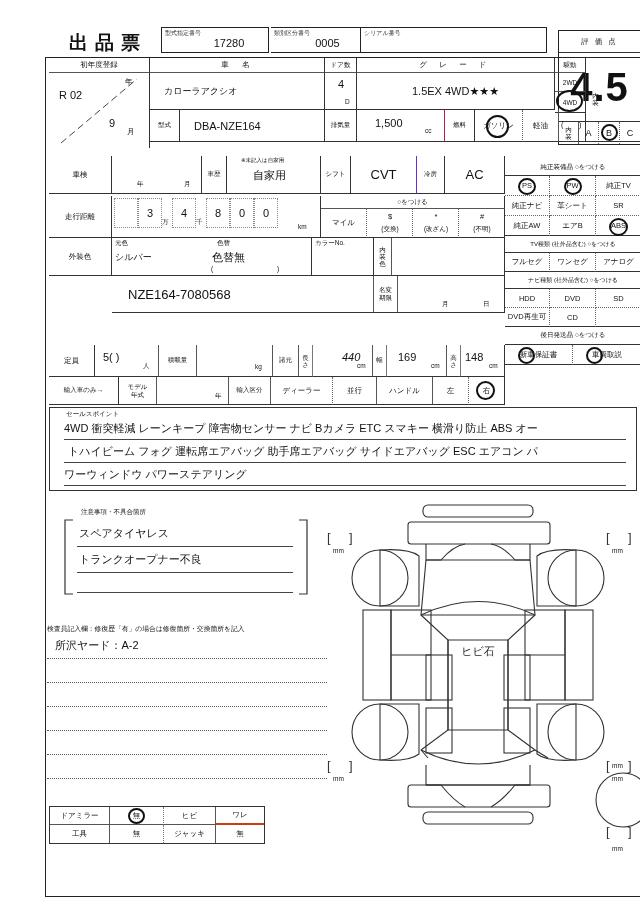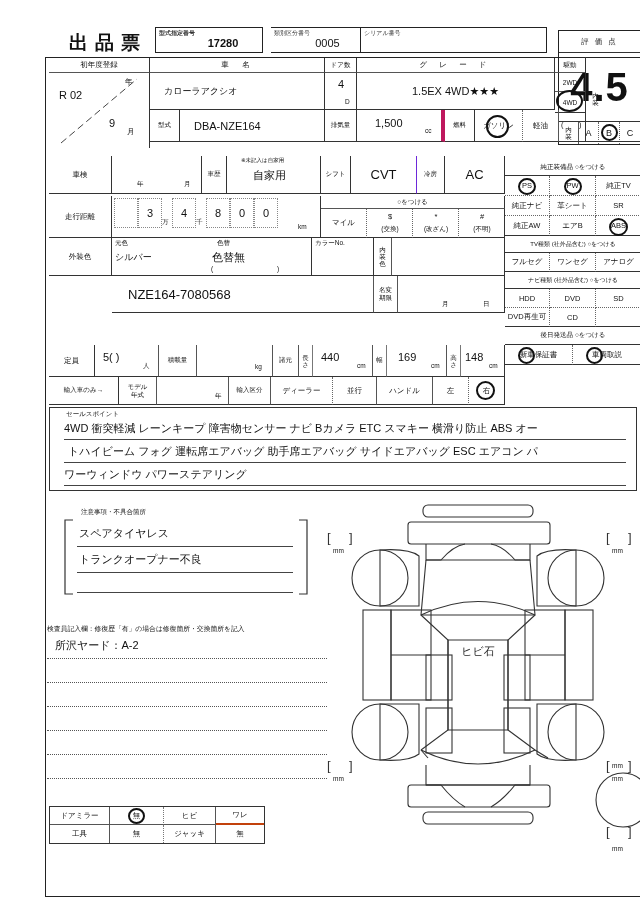--- a/index.html
+++ b/index.html
@@ -42,21 +42,21 @@
 
   svg { display:block; }
 </style>
 </head>
 <body>
 
 <div class="sheet">
 
   <div class="abs" id="title">出品票</div>
 
-  <div class="bx ctr" style="left:132px;top:27px;width:108px;height:26px;font-weight:bold;">
+  <div class="bx ctr" style="left:138px;top:27px;width:108px;height:26px;">
     <span class="lbl-mini">型式指定番号</span>
     <span class="md num" style="margin-left:28px;margin-top:6px;">17280</span>
   </div>
   <div class="bx ctr" style="left:248px;top:27px;width:90px;height:26px;border-left:none;">
     <span class="lbl-mini">類別区分番号</span>
     <span class="md num" style="margin-left:24px;margin-top:6px;">0005</span>
   </div>
   <div class="bx" style="left:338px;top:27px;width:186px;height:26px;border-left:none;">
     <span class="lbl-mini">シリアル番号</span>
     <span class="abs md" style="left:40px;top:9px;"></span>
@@ -104,21 +104,21 @@
     <div class="abs ctr tiny" style="left:510px;top:1px;width:30px;height:15px;border-bottom:1px solid #555;">駆動</div>
     <div class="abs ctr tiny" style="left:510px;top:16px;width:30px;height:19px;border-bottom:1px solid #555;">2WD</div>
     <div class="abs ctr tiny" style="left:510px;top:35px;width:30px;height:21px;border-bottom:1px solid #333;">4WD</div>
     <div class="circ" style="left:511px;top:33px;width:27px;height:22px;"></div>
   </div>
 
   <div class="abs" style="left:22px;top:110px;width:596px;height:34px;">
     <div class="abs ctr tiny" style="left:105px;top:0px;width:30px;height:32px;border-right:1px solid #333;border-bottom:1px solid #333;">型式</div>
     <div class="abs lft md num" style="left:135px;top:0px;width:145px;height:32px;border-right:1px solid #333;border-bottom:1px solid #333;padding-left:14px;">DBA-NZE164</div>
     <div class="abs ctr tiny" style="left:280px;top:0px;width:32px;height:32px;border-right:1px solid #333;border-bottom:1px solid #333;">排気量</div>
-    <div class="abs" style="left:312px;top:0px;width:88px;height:32px;border-right:4px solid #be185d;border-bottom:1px solid #333;">
+    <div class="abs" style="left:312px;top:0px;width:88px;height:32px;border-right:1px solid #be185d;border-bottom:1px solid #333;">
       <span class="abs md num" style="left:18px;top:7px;">1,500</span>
       <span class="abs tiny" style="left:68px;top:17px;">cc</span>
     </div>
     <div class="abs ctr tiny" style="left:400px;top:0px;width:30px;height:32px;border-right:1px solid #333;border-bottom:1px solid #333;">燃料</div>
     <div class="abs ctr tiny2" style="left:430px;top:0px;width:48px;height:32px;border-right:1px dotted #666;border-bottom:1px solid #333;">ガソリン</div>
     <div class="circ" style="left:441px;top:5px;width:23px;height:23px;"></div>
     <div class="abs ctr tiny2" style="left:478px;top:0px;width:36px;height:32px;border-right:1px solid #555;border-bottom:1px solid #333;">軽油</div>
     <div class="abs" style="left:514px;top:0px;width:26px;height:32px;border-bottom:1px solid #333;">
       <span class="abs tiny2" style="left:2px;top:10px;">(</span>
       <span class="abs tiny2" style="left:20px;top:10px;">)</span>
@@ -208,21 +208,21 @@
       <span class="abs md" style="left:8px;top:6px;">5( )</span>
       <span class="abs tiny" style="left:48px;top:17px;">人</span>
     </div>
     <div class="abs ctr tiny" style="left:114px;top:0;width:38px;height:32px;border-right:1px solid #555;border-bottom:1px solid #333;">積載量</div>
     <div class="abs" style="left:152px;top:0;width:76px;height:32px;border-right:1px solid #555;border-bottom:1px solid #333;">
       <span class="abs tiny" style="left:58px;top:18px;">kg</span>
     </div>
     <div class="abs ctr tiny" style="left:228px;top:0;width:26px;height:32px;border-right:1px solid #555;border-bottom:1px solid #333;">諸元</div>
     <div class="abs ctr tiny" style="left:254px;top:0;width:14px;height:32px;border-right:1px solid #777;border-bottom:1px solid #333;line-height:7px;">長<br>さ</div>
     <div class="abs" style="left:268px;top:0;width:60px;height:32px;border-right:1px solid #555;border-bottom:1px solid #333;">
-      <span class="abs md num" style="left:8px;top:6px;">440</span>
+      <span class="abs md num" style="left:29px;top:6px;font-style:italic;">440</span>
       <span class="abs tiny" style="left:44px;top:17px;">cm</span>
     </div>
     <div class="abs ctr tiny" style="left:328px;top:0;width:14px;height:32px;border-right:1px solid #777;border-bottom:1px solid #333;">幅</div>
     <div class="abs" style="left:342px;top:0;width:60px;height:32px;border-right:1px solid #555;border-bottom:1px solid #333;">
       <span class="abs md num" style="left:11px;top:6px;">169</span>
       <span class="abs tiny" style="left:44px;top:17px;">cm</span>
     </div>
     <div class="abs ctr tiny" style="left:402px;top:0;width:14px;height:32px;border-right:1px solid #777;border-bottom:1px solid #333;line-height:7px;">高<br>さ</div>
     <div class="abs" style="left:416px;top:0;width:44px;height:32px;border-right:1.4px solid #333;border-bottom:1px solid #333;">
       <span class="abs md num" style="left:4px;top:6px;">148</span>

